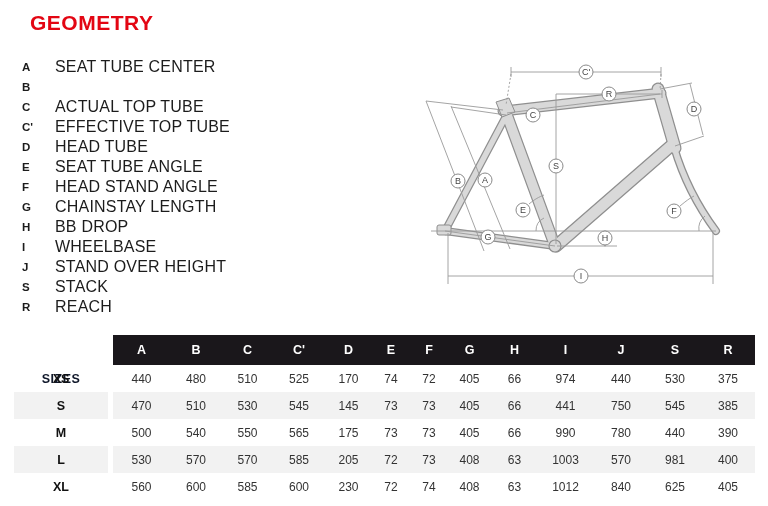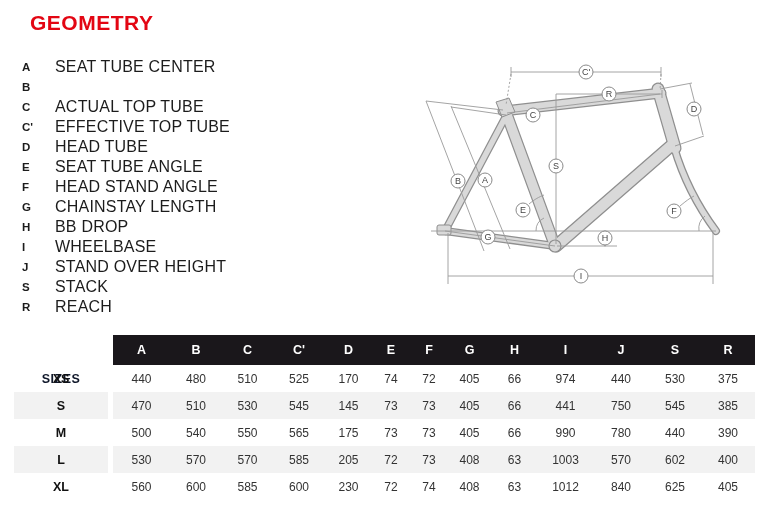--- a/index.html
+++ b/index.html
@@ -313,21 +313,21 @@
             <div class="cell" style="width:52px">570</div>
             <div class="cell" style="width:51px">570</div>
             <div class="cell" style="width:52px">585</div>
             <div class="cell" style="width:47px">205</div>
             <div class="cell" style="width:38px">72</div>
             <div class="cell" style="width:38px">73</div>
             <div class="cell" style="width:43px">408</div>
             <div class="cell" style="width:47px">63</div>
             <div class="cell" style="width:55px">1003</div>
             <div class="cell" style="width:56px">570</div>
-            <div class="cell" style="width:52px">602</div>
+            <div class="cell" style="width:52px">981</div>
             <div class="cell" style="width:54px">400</div>
           </div>
      </div>
         <div class="trow body">
        <div class="size-cell">XL</div>
        <div class="gap"></div>
        <div class="cells">
             <div class="cell" style="width:57px">560</div>
             <div class="cell" style="width:52px">600</div>
             <div class="cell" style="width:51px">585</div>

